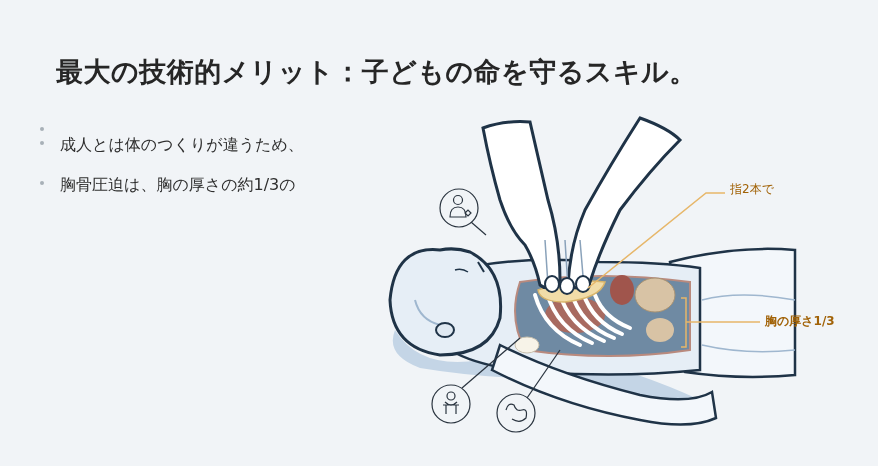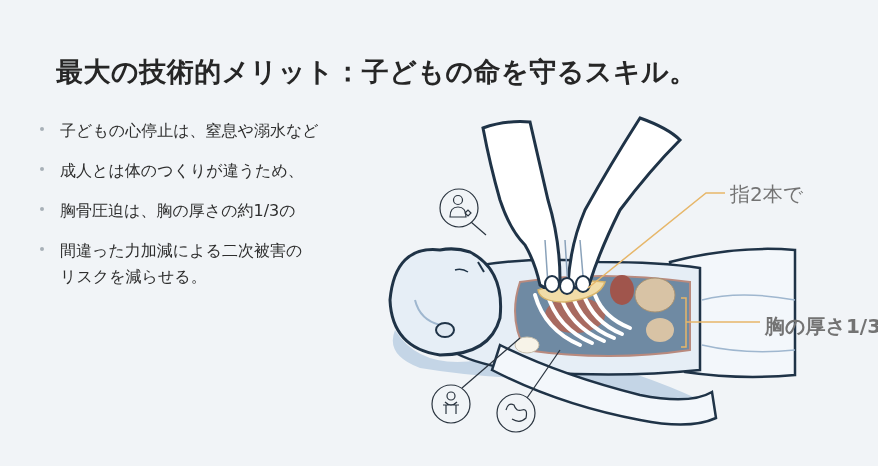--- a/index.html
+++ b/index.html
@@ -18,47 +18,41 @@
   .bullets { position:absolute; left:38px; top:118px; width:330px; }
   .bullet { position:relative; padding-left:22px; margin-bottom:14px; }
   .bullet .dot {
     position:absolute; left:2px; top:9px; width:4px; height:4px;
     border-radius:50%; background:#a8b0b8;
   }
   .bullet .line { font-size:16px; line-height:26px; color:#2e2e2e; white-space:nowrap; }
   .bullet .line.bold { font-weight:bold; }
   .illus { position:absolute; left:370px; top:110px; width:508px; height:330px; }
   .callout {
-    position:absolute; font-size:20px; color:#737373; white-space:nowrap;
+    position:absolute; font-size:12px; color:#a16207; white-space:nowrap;
   }
   .callout.fingers { left:730px; top:181px; }
   .callout.depth { left:765px; top:313px;font-weight:bold; }
 </style>
 </head>
 <body>
 
 <h1 class="title">最大の技術的メリット：子どもの命を守るスキル。</h1>
 
 <div class="bullets">
   <div class="bullet">
     <span class="dot"></span>
-    <div class="line">子どもの心停止は、窒息や溺水など</div>
   </div>
   <div class="bullet">
     <span class="dot"></span>
     <div class="line">成人とは体のつくりが違うため、</div>
   </div>
   <div class="bullet">
     <span class="dot"></span>
     <div class="line">胸骨圧迫は、胸の厚さの約1/3の</div>
-  </div>
-  <div class="bullet">
-    <span class="dot"></span>
-    <div class="line">間違った力加減による二次被害の</div>
-    <div class="line">リスクを減らせる。</div>
   </div>
 </div>
 
 <svg class="illus" viewBox="370 110 508 330" xmlns="http://www.w3.org/2000/svg">
 
   <path d="M395 330 Q420 370 480 360 L560 352 Q640 372 700 400 L712 420 Q690 425 660 410 L560 380 Q480 378 420 368 Q385 355 395 330 Z" fill="#c4d5e6"></path>
 
   <path d="M670 262 Q735 245 795 250 L795 375 Q740 380 685 372 Z" fill="#f3f7fb" stroke="#1f3347" stroke-width="2.5"></path>
   <path d="M702 300 Q740 290 795 300 M702 345 Q745 355 795 350" fill="none" stroke="#9fb7cf" stroke-width="1.5"></path>
 

